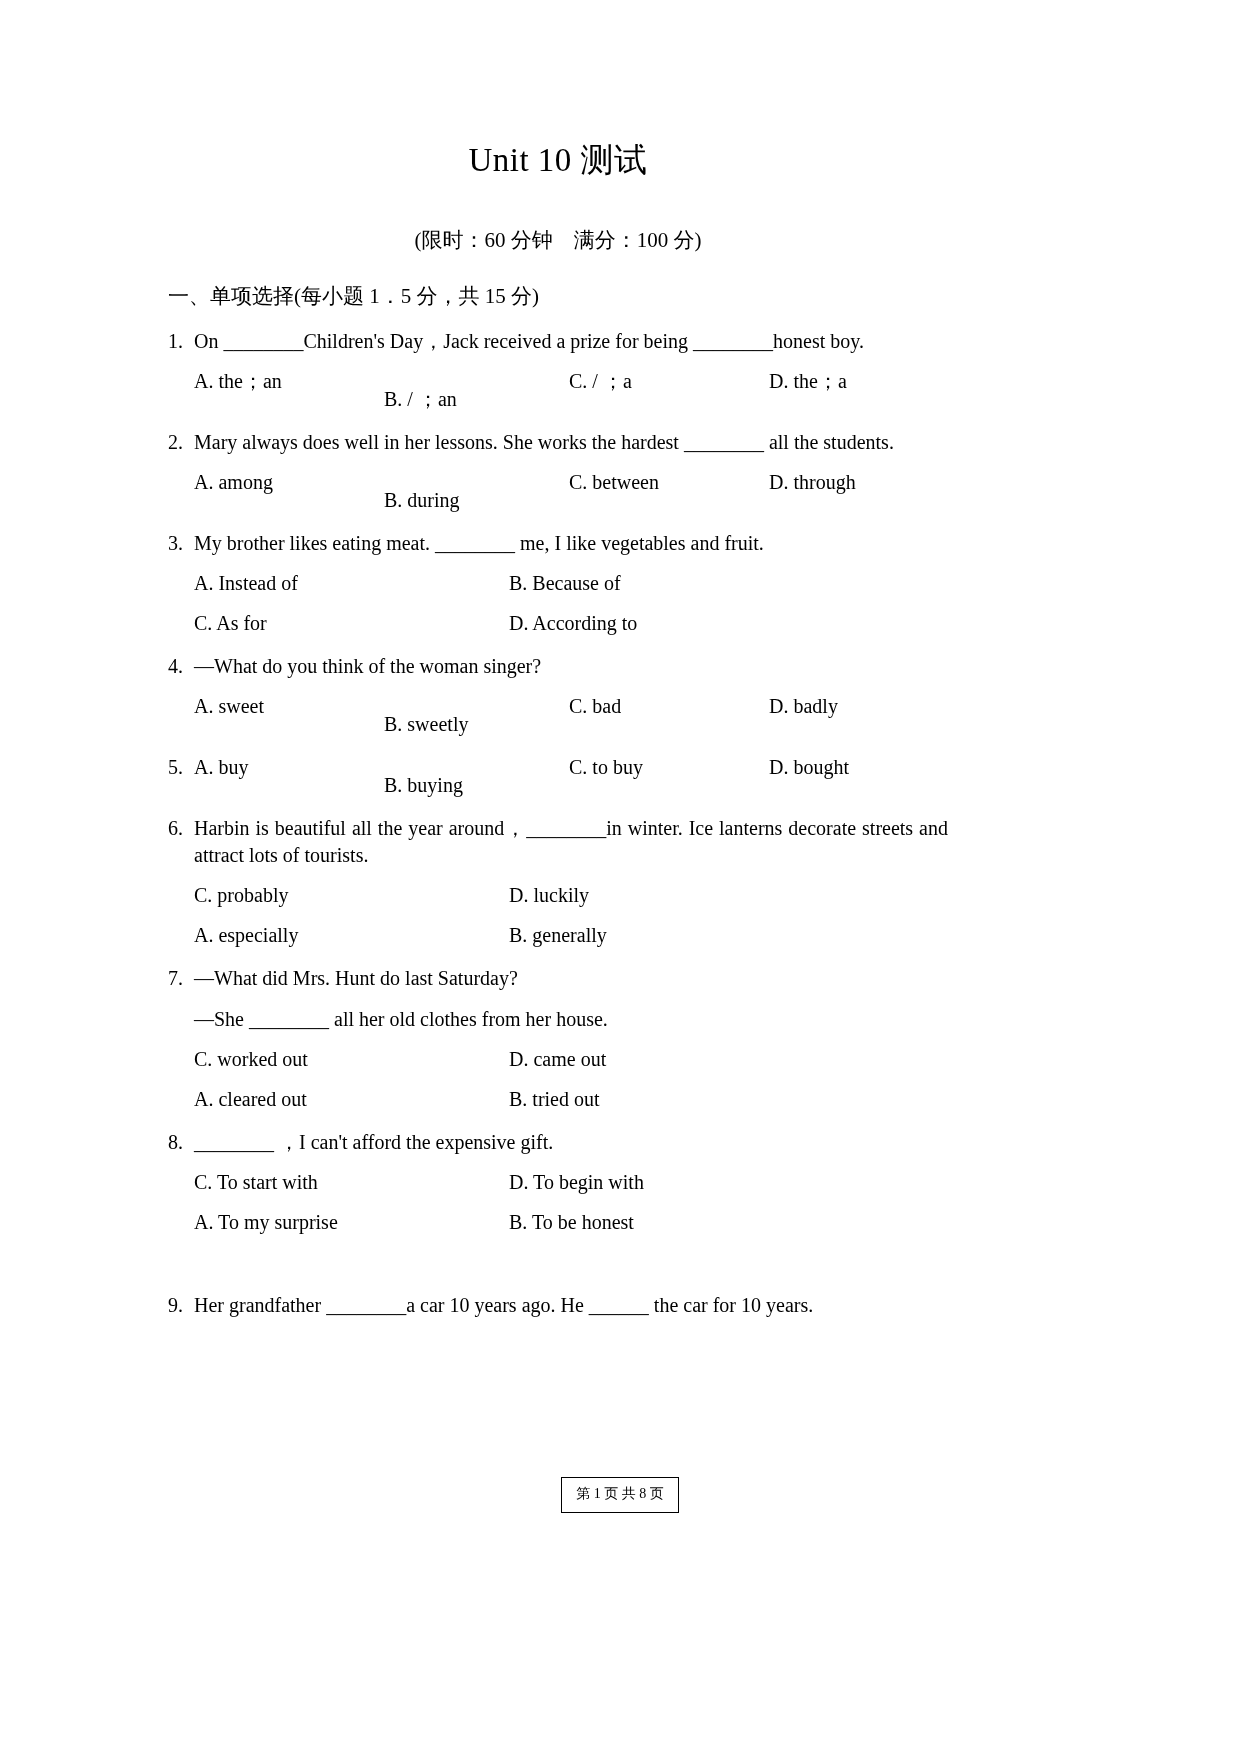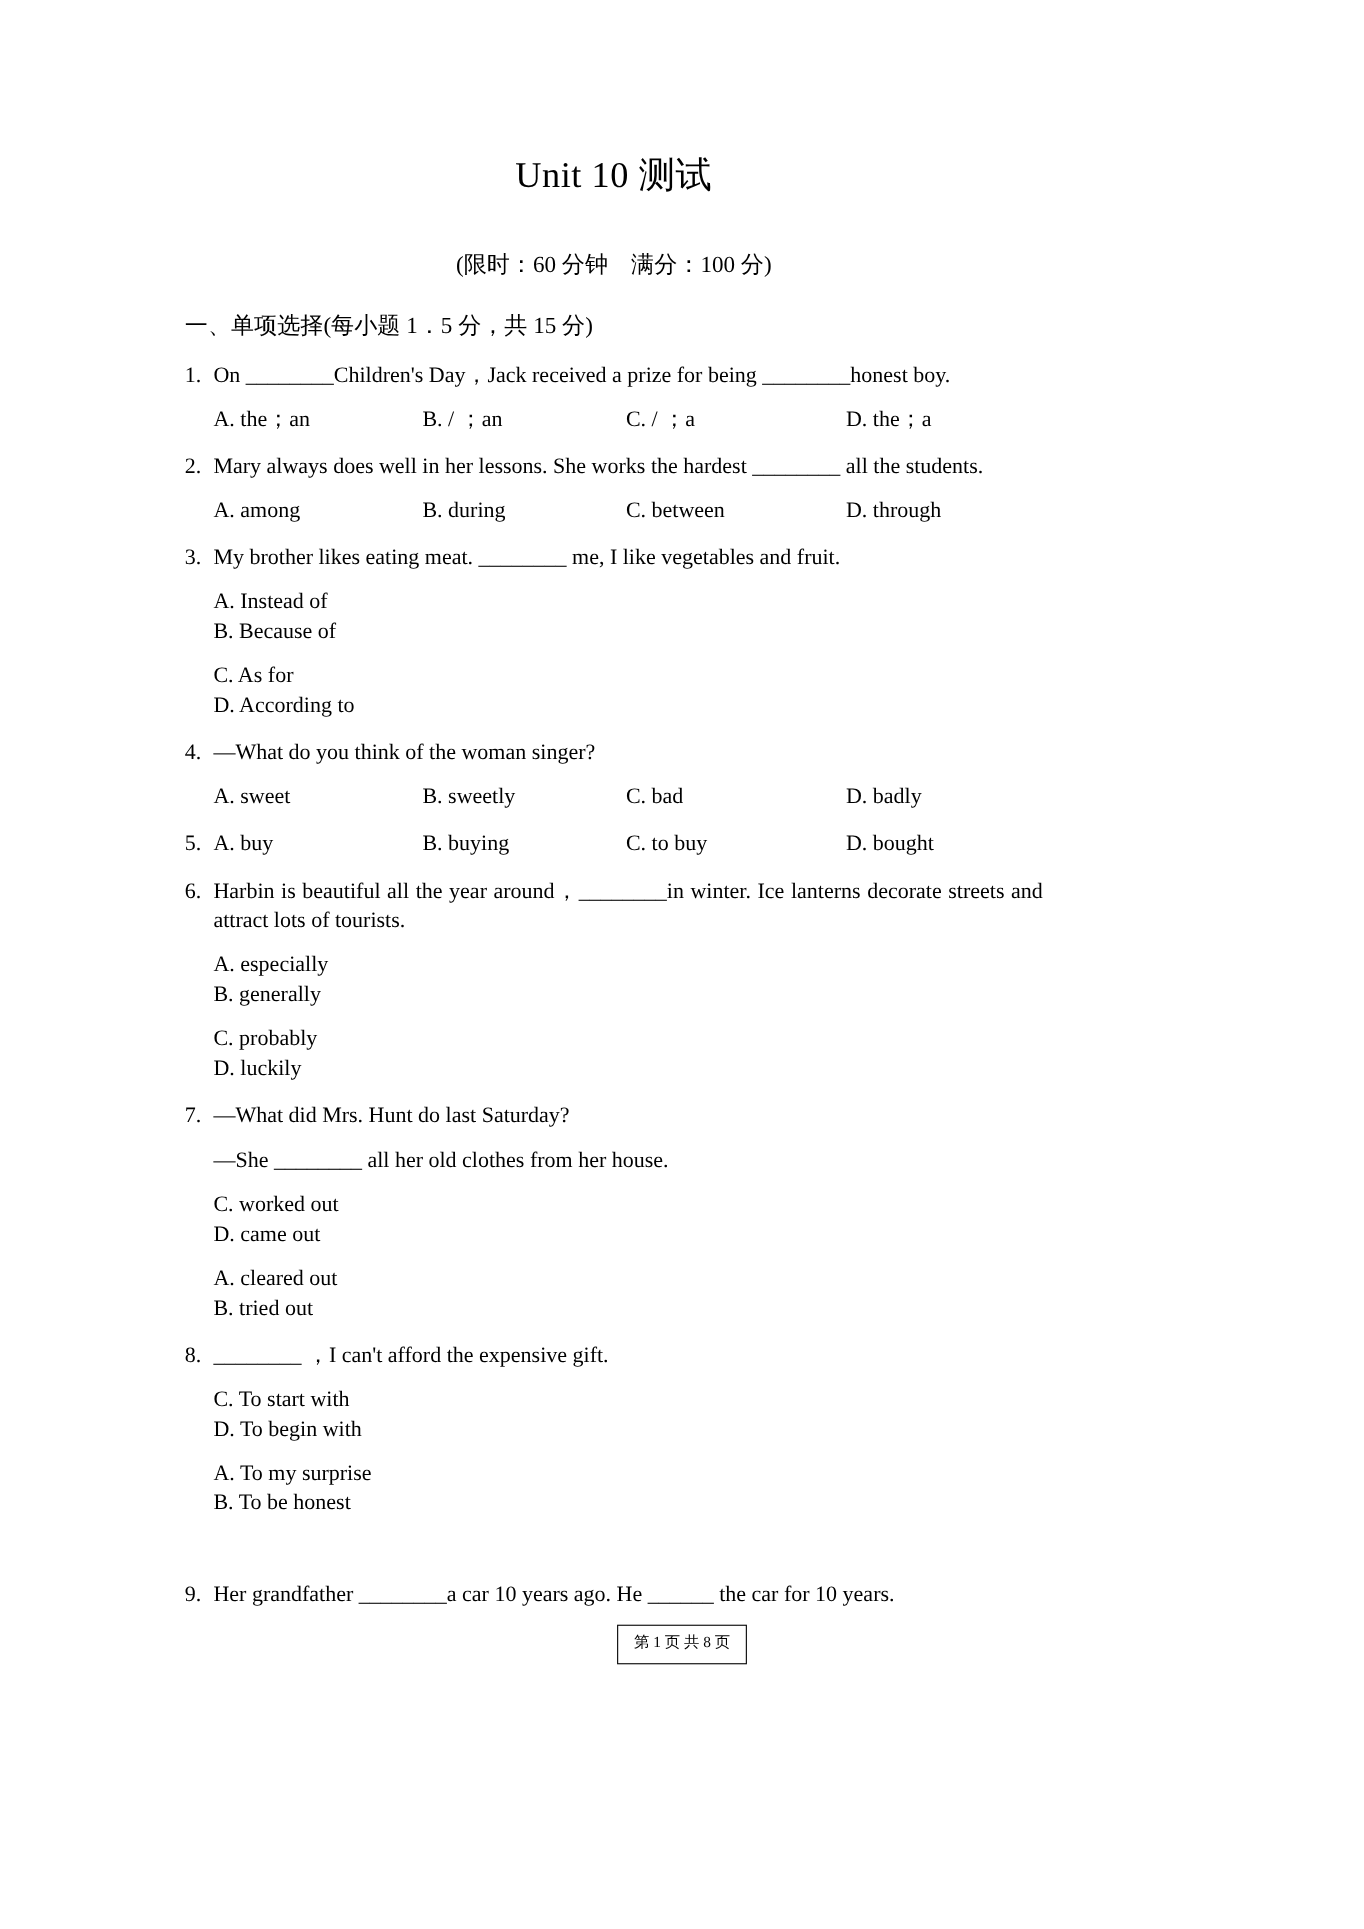--- a/index.html
+++ b/index.html
@@ -86,33 +86,32 @@
     display: flex;
     font-size: 20px;
     line-height: 27px;
     margin-top: 13px;
     padding-left: 26px;
   }
   .opts-4 .opt {
     flex: 0 0 auto;
   }
   .opts-4 .opt:nth-child(1) { width: 190px; }
-  .opts-4 .opt:nth-child(2) { width: 185px; }
+  .opts-4 .opt:nth-child(2) { width: 185px; margin-top: 18px; }
   .opts-4 .opt:nth-child(3) { width: 200px; }
   .opts-4 .opt:nth-child(4) { width: 190px; }
 
   .opts-2 {
     font-size: 20px;
     line-height: 27px;
     padding-left: 26px;
   }
   .opts-2-row {
     display: flex;
     margin-top: 13px;
-    flex-direction: column;
   }
   .opts-2-row .opt {
     flex: 0 0 auto;
   }
   .opts-2-row .opt:nth-child(1) { width: 315px; }
   .opts-2-row .opt:nth-child(2) { width: 315px; }
 
   
   .footer {
     position: absolute;
@@ -211,26 +210,26 @@
       </div>
     </div>
 
     <div class="q">
       <div class="q-text justify">
         <span class="q-num">6.</span>
         <span>Harbin is beautiful all the year around，________in winter. Ice lanterns decorate streets and attract lots of tourists.</span>
       </div>
       <div class="opts-2">
         <div class="opts-2-row">
+          <span class="opt">C. probably</span>
+          <span class="opt">D. luckily</span>
+        </div>
+        <div class="opts-2-row">
           <span class="opt">A. especially</span>
           <span class="opt">B. generally</span>
-        </div>
-        <div class="opts-2-row">
-          <span class="opt">C. probably</span>
-          <span class="opt">D. luckily</span>
         </div>
       </div>
     </div>
 
     <div class="q">
       <div class="q-text">
         <span class="q-num">7.</span>
         <span>—What did Mrs. Hunt do last Saturday?</span>
       </div>
       <div class="q-sub">—She ________ all her old clothes from her house.</div>

